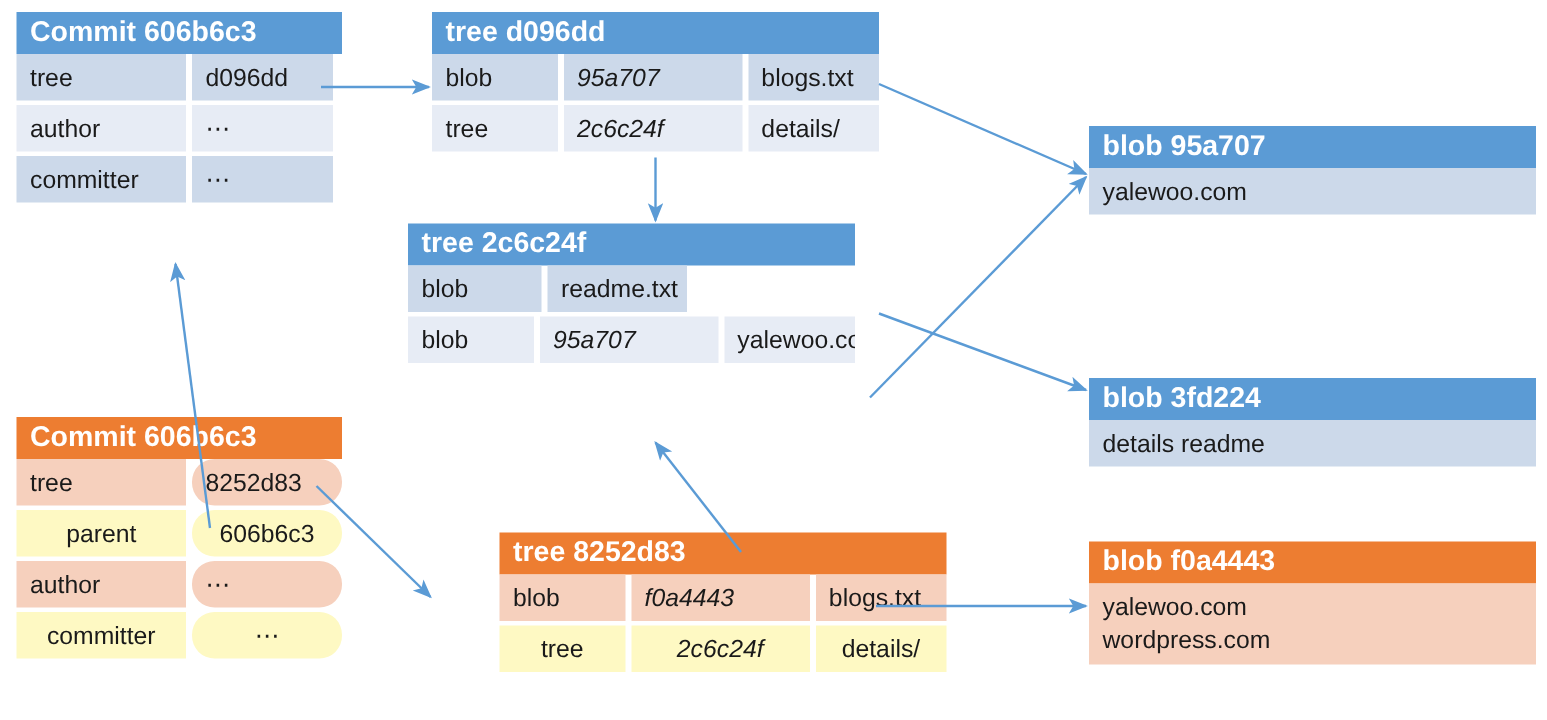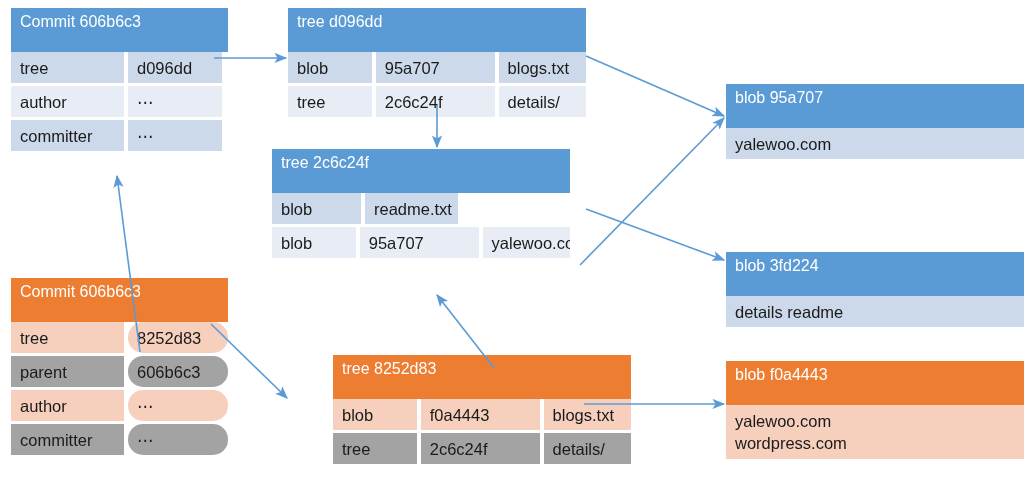--- a/index.html
+++ b/index.html
@@ -30,24 +30,24 @@
     z-index: 5;
   }
   .node {
     position: absolute;
     box-sizing: border-box;
     z-index: 2;
   }
   .node-header {
     box-sizing: border-box;
     color: #ffffff;
-    font-weight: normal;
-    font-size: 16px;
+    font-weight: bold;
+    font-size: 19px;
     line-height: 28px;
-    height: 44px;
+    height: 28px;
     padding: 0 9px;
     white-space: nowrap;
     overflow: hidden;
   }
   .blue .node-header { background: #5b9bd5; }
   .orange .node-header { background: #ed7d31; }
 
   .row {
     display: flex;
     box-sizing: border-box;
@@ -59,41 +59,41 @@
     color: #1a1a1a;
     padding: 5px 9px 4px 9px;
     line-height: 22px;
     overflow: hidden;
   }
   
   .blue .row.shade-a .cell { background: #ccd9ea; }
   .blue .row.shade-b .cell { background: #e7ecf5; }
   
   .orange .row.shade-a .cell { background: #f6d0bd; }
-  .orange .row.shade-b .cell { background: #a3a3a3; }
+  .orange .row.shade-b .cell { background: #fef9c3; text-align: center; }
 
   .row .cell + .cell { margin-left: 4px; }
   .row + .row { margin-top: 3px; }
 
   .cell.full { width: 100%; }
 
   
   #commit-first  { left: 11px;  top: 8px;   width: 217px; }
   #commit-first .cell.c1 { width: 113px; }
   #commit-first .cell.c2 { width: 94px; }
 
   #commit-second { left: 11px;  top: 278px; width: 217px; }
   #commit-second .cell.c1 { width: 113px; }
   #commit-second .cell.c2 { width: 100px; border-radius: 15px; }
 
   #tree-d096dd  { left: 288px; top: 8px;   width: 298px; }
   #tree-2c6c24f { left: 272px; top: 149px; width: 298px; border-radius: 31px; }
   #tree-8252d83 { left: 288px; top: 355px; width: 298px; margin-left: 45px; }
   .tree-node .cell.c1 { width: 89px; }
-  .tree-node .cell.c2 { width: 127px; }
+  .tree-node .cell.c2 { width: 127px; font-style: italic; }
   .tree-node .cell.c3 { width: 93px; }
 
   #blob-95a707  { left: 726px; top: 84px;  width: 298px; }
   #blob-3fd224  { left: 726px; top: 228px; width: 298px; margin-top: 24px; }
   #blob-f0a4443 { left: 726px; top: 361px; width: 298px; }
 
   .blob-body { min-height: 31px; }
   .blob-body.two-line { min-height: 54px; }
   .blob-body .cell { white-space: pre-line; }
 </style>

